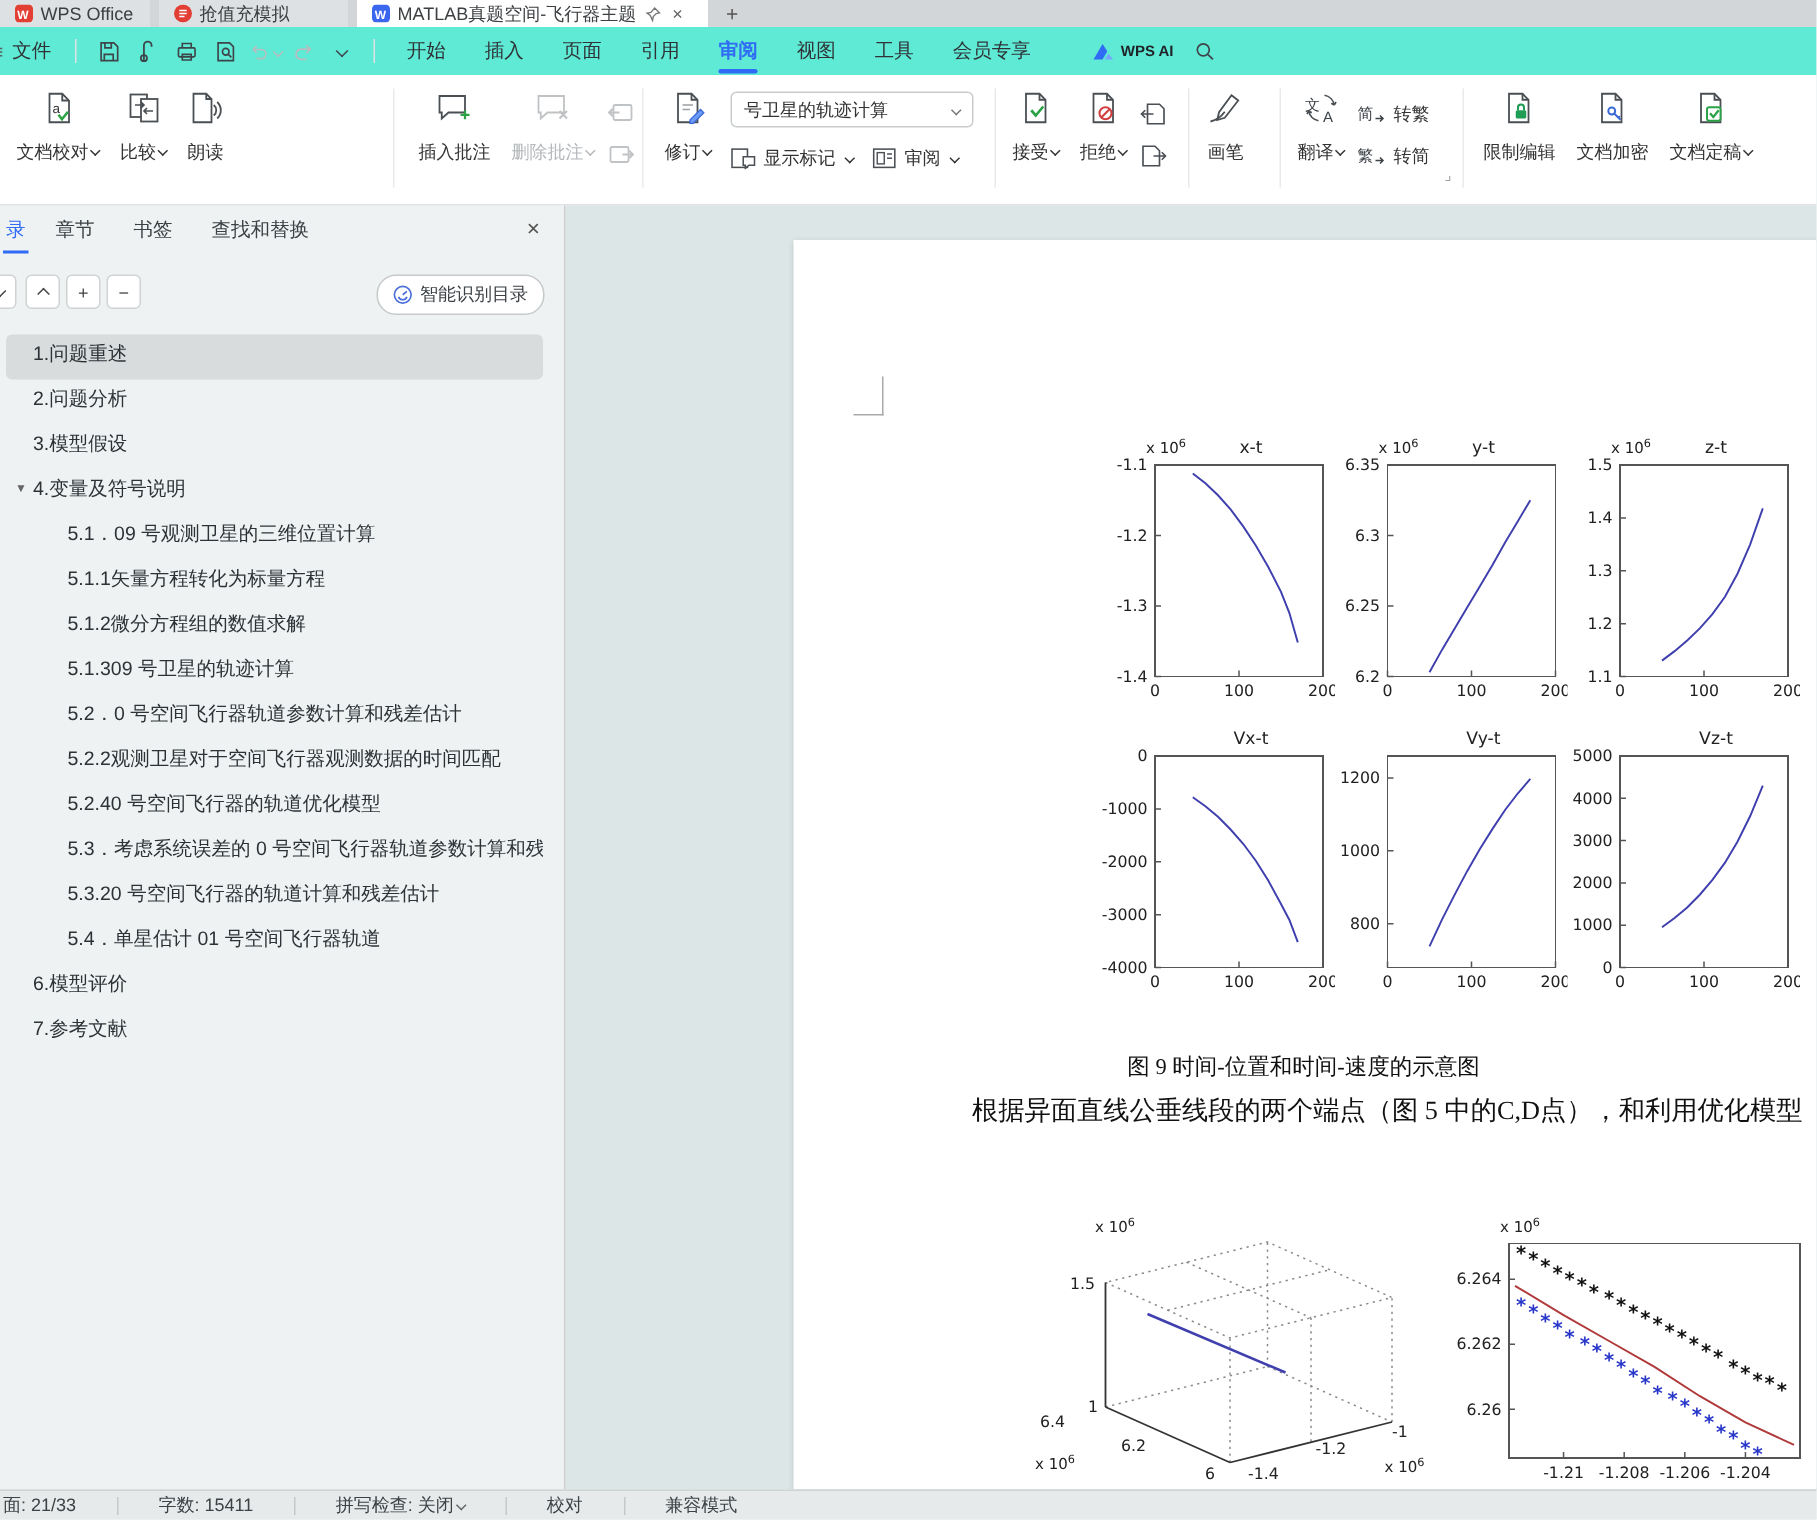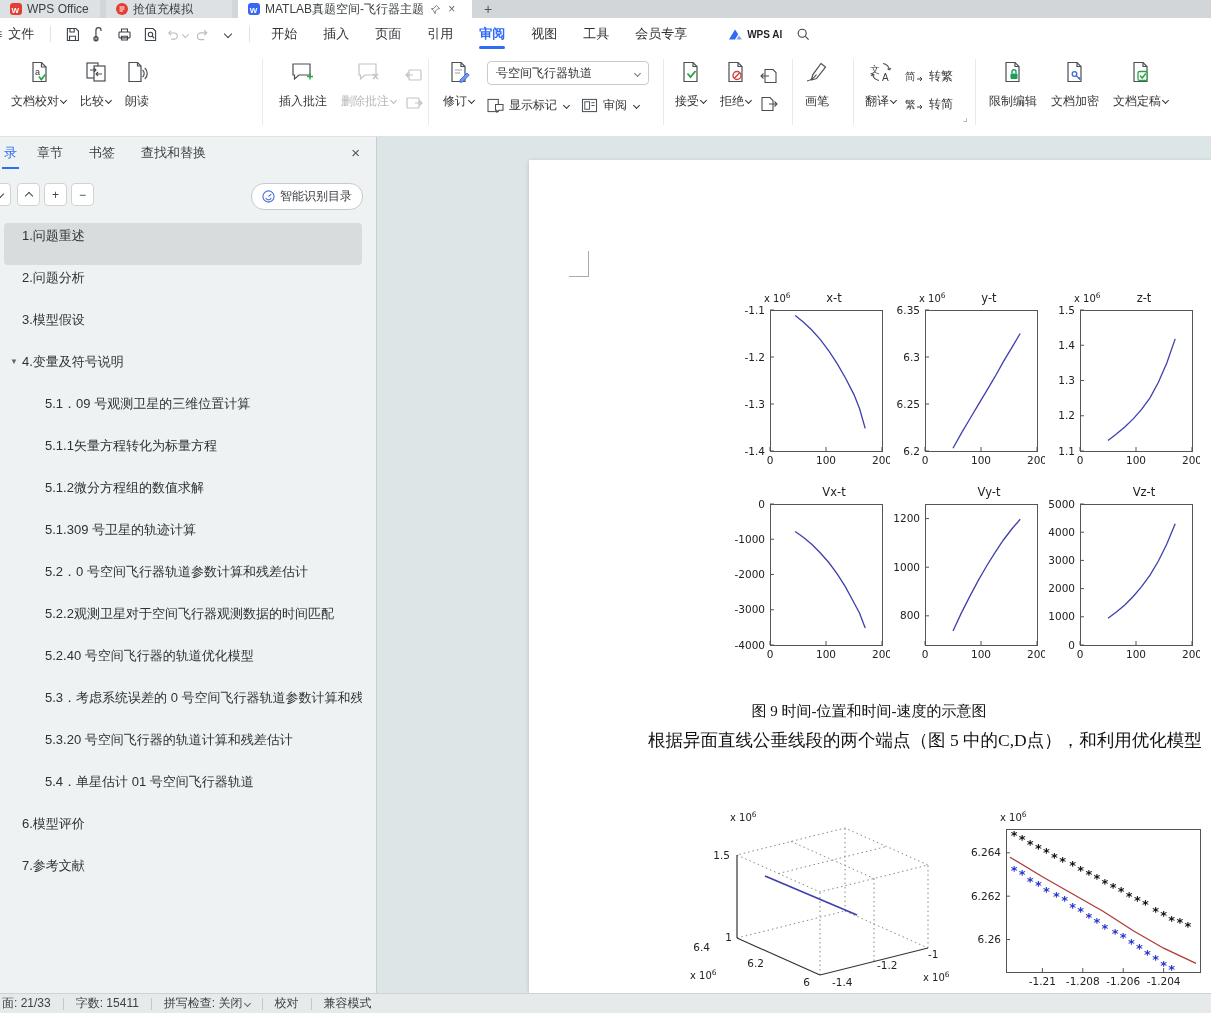--- a/index.html
+++ b/index.html
@@ -6,21 +6,21 @@
   body{width:1211px;height:1013px;overflow:hidden;position:relative;background:#dde6e6;
        font-family:"Liberation Sans","DejaVu Sans",sans-serif;-webkit-font-smoothing:antialiased;color:#333;}
   
   #titlebar{position:absolute;left:0;top:0;width:100%;height:18px;background:#d3d6d8;overflow:hidden;}
   .ttab{position:absolute;top:-8px;height:26px;border-radius:7px 7px 0 0;display:flex;align-items:center;
         padding:8px 10px 0 10px;box-sizing:border-box;font-size:12px;color:#3c4043;background:#dee1e3;}
   .ttab.active{background:#fff;}
   .ttab .tlabel{white-space:nowrap;overflow:hidden;}
   .tadd{position:absolute;top:1px;font-size:14px;color:#555;line-height:16px;}
   
-  #menubar{position:absolute;left:0;top:18px;width:100%;height:32px;background:#ffffff;display:flex;align-items:center;}
+  #menubar{position:absolute;left:0;top:18px;width:100%;height:32px;background:#5eead4;display:flex;align-items:center;}
   .mdiv{width:1px;height:16px;background:#e0e2e3;margin:0 8px;}
   .qicon{width:22px;height:22px;display:flex;align-items:center;justify-content:center;margin:0 2px;color:#3e444a;}
   .qicon.dis{color:#b9bcbe;}
   .mitem{font-size:13px;color:#2f3338;padding:0 13px;height:32px;line-height:32px;position:relative;}
   .mitem.active{color:#2f6bf5;font-weight:bold;}
   .mitem.active::after{content:"";position:absolute;left:50%;margin-left:-13px;bottom:1px;width:26px;height:3px;border-radius:2px;background:#2f6bf5;}
   .chev{display:inline-block;width:5px;height:5px;border-right:1.2px solid currentColor;border-bottom:1.2px solid currentColor;transform:rotate(45deg);margin-left:4px;vertical-align:2px;}
   .chev.sm{width:4px;height:4px;margin-left:2px;}
   
   #ribbon{position:absolute;left:0;top:50px;width:100%;height:87px;background:#fff;border-bottom:1px solid #e0e3e4;box-sizing:border-box;}
@@ -44,35 +44,35 @@
   .stab{margin-right:26px;position:relative;height:34px;line-height:32px;}
   .stab.active{color:#2f6bf5;}
   .stab.active::after{content:"";position:absolute;left:-2px;right:-2px;bottom:2px;height:2px;background:#2f6bf5;}
   .sclose{position:absolute;right:16px;top:8px;font-size:15px;color:#555;line-height:16px;}
   .stools{position:absolute;left:0;top:46px;width:100%;height:28px;}
   .sqbtn{position:absolute;top:0;width:23px;height:23px;background:#fff;border:1px solid #d0d3d4;border-radius:4px;
          display:flex;align-items:center;justify-content:center;font-size:12px;color:#444;box-sizing:border-box;}
   .smartbtn{position:absolute;right:13px;top:0;height:25px;border:1px solid #c6cacb;border-radius:13px;background:#fff;
             display:flex;align-items:center;padding:0 10px;font-size:12px;color:#3c4146;gap:5px;}
   #toclist{position:absolute;left:0;top:86px;right:6px;}
-  .tocitem{height:42px;line-height:26px;font-size:13px;color:#2d3237;white-space:nowrap;overflow:hidden;position:relative;margin:0 8px 0 4px;border-radius:4px;padding-left:18px;}
+  .tocitem{height:30px;line-height:26px;font-size:13px;color:#2d3237;white-space:nowrap;overflow:hidden;position:relative;margin:0 8px 0 4px;border-radius:4px;padding-left:18px;}
   .tocitem.lv2{padding-left:41px;}
   .tocitem.sel{background:#d8dcdc;}
   .tocarrow{position:absolute;left:6px;top:0;font-size:8px;color:#666;}
   
   #docarea{position:absolute;left:377px;top:0;right:0;height:100%;background:#dde6e6;overflow:hidden;}
   #page{position:absolute;left:152px;top:23px;width:780px;height:833px;background:#fff;box-shadow:0 1px 4px rgba(0,0,0,.18);overflow:hidden;}
   #cornermark{position:absolute;left:40px;top:91px;width:19px;height:25px;border-right:1px solid #a7a9ab;border-bottom:1px solid #a7a9ab;}
   .chartmount{position:absolute;}
   #caption{position:absolute;top:542px;left:0;width:680px;text-align:center;font-family:"Liberation Serif","DejaVu Serif",serif;font-size:15px;color:#111;}
   .docpara{position:absolute;font-family:"Liberation Serif","DejaVu Serif",serif;font-size:17.5px;color:#111;white-space:nowrap;}
   
   #statusbar{position:absolute;left:0;bottom:0;width:100%;height:20px;background:#e7eaea;border-top:1px solid #cfd3d3;
              display:flex;align-items:center;font-size:12px;color:#3d4246;box-sizing:border-box;}
-  .sbitem{padding:0 12px;white-space:nowrap;display:flex;align-items:center;}
+  .sbitem{padding:0 27px;white-space:nowrap;display:flex;align-items:center;}
   .sbdiv{width:1px;height:12px;background:#c5c8c8;}
   svg{display:block;}
 </style>
 </head>
 <body>
 
 <div id="titlebar">
   <div class="ttab" style="left:0;width:100px;">
     <svg width="12" height="12" viewBox="0 0 12 12" style="margin-right:5px;flex:none;">
         <rect width="12" height="12" rx="3" fill="#e33e33"></rect>
@@ -252,21 +252,21 @@
             <path d="M5 2.5h9L18 6.5v15H5z" fill="#fff" stroke="#4a4f54" stroke-width="1.2"></path>
             <path d="M14 2.5v4h4" fill="none" stroke="#4a4f54" stroke-width="1.2"></path>
             <path d="M8 10h7M8 13h5" stroke="#9aa0a4" stroke-width="1"></path>
             <path d="M13 20l7-7 2.2 2.2-7 7H13z" fill="#6e9bf7" stroke="#3a6ad6" stroke-width="0.9"></path>
           </svg>
         </span>
       <span class="rlb"><span>修订</span><span class="chev sm"></span></span>
     </div>
     <div class="rstack" style="margin-left:6px;">
       <div class="rdrop">
-        <span>号空间飞行器轨道</span>
+        <span>号卫星的轨迹计算</span>
           <span class="chev sm" style="color:#777;"></span>
       </div>
       <div style="display:flex;gap:12px;text-align:right;">
         <span class="srow">
           <svg width="17" height="15" viewBox="0 0 18 16">
               <rect x="1" y="1.5" width="11" height="13" fill="none" stroke="#4a4f54" stroke-width="1.1"></rect>
               <path d="M9 7h8v6h-4l-2.5 2.2V13H9z" fill="#fff" stroke="#4a4f54" stroke-width="1.1"></path>
             </svg>
           <span>显示标记</span>
             <span class="chev sm"></span>

